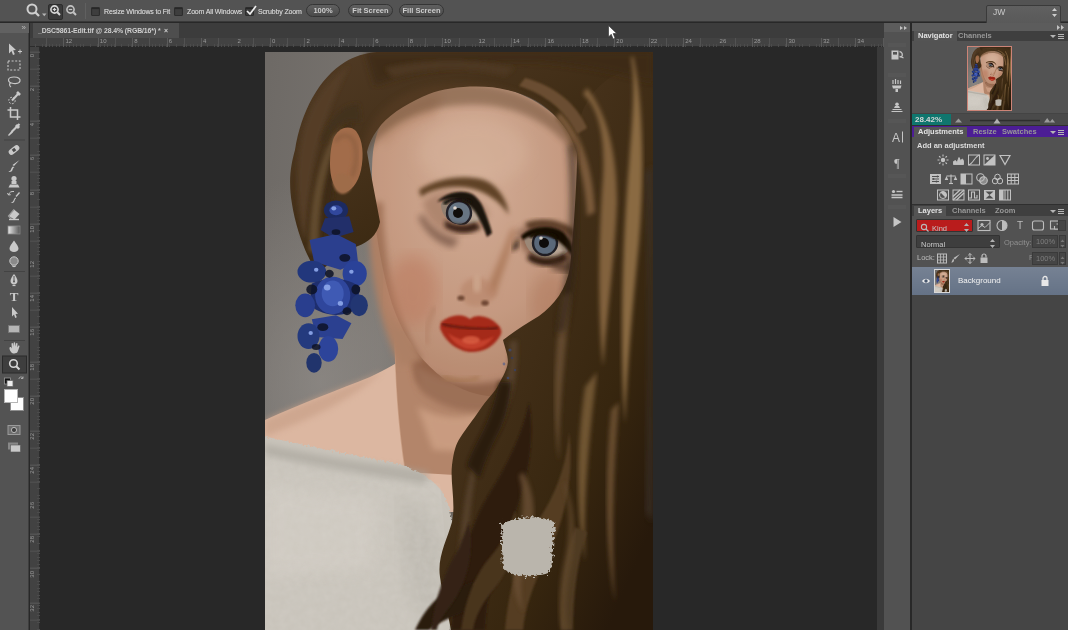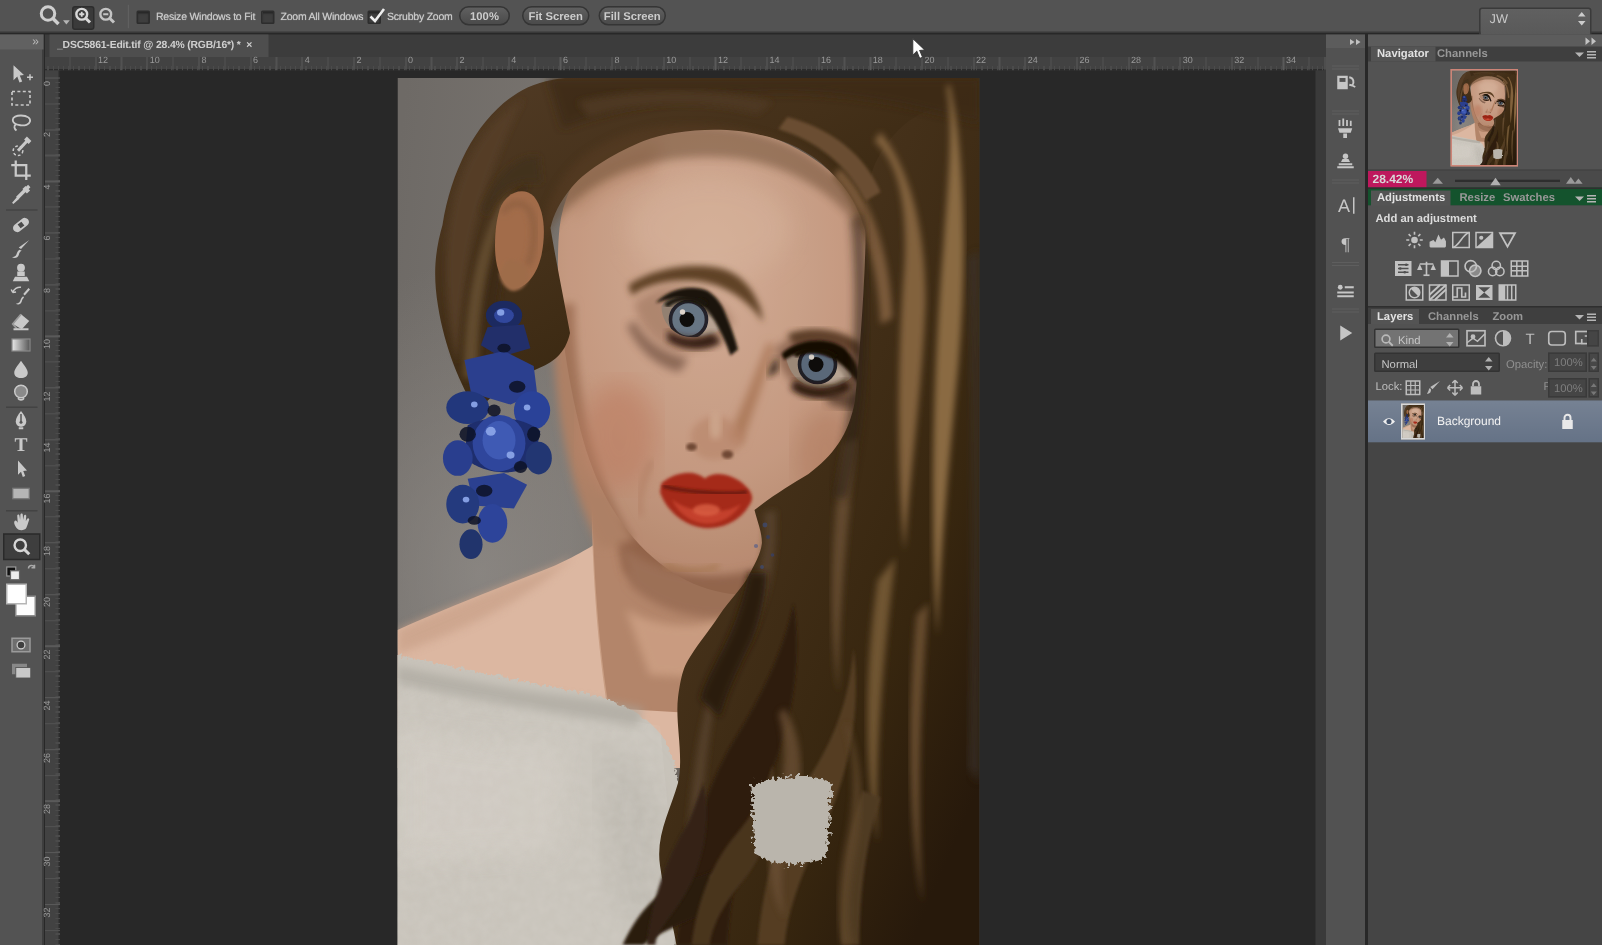--- a/index.html
+++ b/index.html
@@ -586,30 +586,30 @@
       <svg width="14" height="8" style="position:absolute;right:4px;top:2px">
           <path d="M0 2 l3 3 3 -3 z" fill="#b5b5b5"></path>
           <path d="M8 1.5 h6 M8 3.5 h6 M8 5.5 h6" stroke="#b5b5b5" stroke-width="1"></path>
         </svg>
     </div>
     <div style="position:absolute;left:0;top:18px;width:156px;height:72px;background:#535353"></div>
     <div id="navthumb" style="position:absolute;left:55px;top:23px;width:45px;height:65px;border:1.5px solid #cd8477;background:#8a8178;overflow:hidden"><svg width="45" height="65" viewBox="0 0 388 578" preserveAspectRatio="none">
           <use href="#artg"></use>
         </svg></div>
     <div style="position:absolute;left:0;top:90px;width:156px;height:12px;background:#4a4a4a;border-top:1px solid #444">
-      <div style="position:absolute;left:0;top:0;width:39px;height:12px;background:#be185d;color:#d8d8d8;font-size:8px;font-weight:bold;line-height:12px;padding-left:3px">28.42%</div>
+      <div style="position:absolute;left:0;top:0;width:39px;height:12px;background:#0f766e;color:#d8d8d8;font-size:8px;font-weight:bold;line-height:12px;padding-left:3px">28.42%</div>
       <svg width="117" height="12" style="position:absolute;left:39px;top:0">
         <path d="M4 8.5 l3.5 -4 3.5 4 z" fill="#9a9a9a"></path>
         <rect x="19" y="5.8" width="70" height="1.5" fill="#2e2e2e"></rect>
         <path d="M46 4.5 l3.5 5 -7 0 z" fill="#b0b0b0"></path>
         <path d="M93 8.5 l3.2 -4.5 3.2 4.5 z M98.5 8.5 l2.8 -3.5 2.8 3.5 z" fill="#9a9a9a"></path>
       </svg>
     </div>
 
-    <div style="position:absolute;left:0;top:102px;width:156px;height:12px;background:#14532d;border-top:1px solid #2f2f2f">
+    <div style="position:absolute;left:0;top:102px;width:156px;height:12px;background:#4c1d95;border-top:1px solid #2f2f2f">
       <div class="ptab act" style="left:2px;top:1px;height:11px">Adjustments</div>
       <div class="ptab" style="left:57px;top:1px;height:11px">Resize</div>
       <div class="ptab" style="left:86px;top:1px;height:11px">Swatches</div>
       <svg width="14" height="8" style="position:absolute;right:4px;top:3px">
           <path d="M0 2 l3 3 3 -3 z" fill="#b5b5b5"></path>
           <path d="M8 1.5 h6 M8 3.5 h6 M8 5.5 h6" stroke="#b5b5b5" stroke-width="1"></path>
         </svg>
     </div>
     <div id="adjbody" style="position:absolute;left:0;top:114px;width:156px;height:67px;background:#525252">
       <div style="position:absolute;left:5px;top:4px;font-size:7.5px;font-weight:bold;color:#dcdcdc">Add an adjustment</div>
@@ -696,21 +696,21 @@
       <div class="ptab act" style="left:2px;top:1px;height:11px">Layers</div>
       <div class="ptab" style="left:36px;top:1px;height:11px">Channels</div>
       <div class="ptab" style="left:79px;top:1px;height:11px">Zoom</div>
       <svg width="14" height="8" style="position:absolute;right:4px;top:3px">
           <path d="M0 2 l3 3 3 -3 z" fill="#b5b5b5"></path>
           <path d="M8 1.5 h6 M8 3.5 h6 M8 5.5 h6" stroke="#b5b5b5" stroke-width="1"></path>
         </svg>
     </div>
     <div id="layersbody" style="position:absolute;left:0;top:193px;width:156px;height:414px;background:#525252">
 
-      <div style="position:absolute;left:4px;top:3px;width:57px;height:13px;background:#737373;border:1px solid #333;border-radius:1px">
+      <div style="position:absolute;left:4px;top:3px;width:57px;height:13px;background:#b91c1c;border:1px solid #333;border-radius:1px">
         <svg width="57" height="13">
             <circle cx="7" cy="6" r="2.6" fill="none" stroke="#b9b9b9" stroke-width="1.1"></circle>
             <line x1="9" y1="8" x2="11.5" y2="10.5" stroke="#b9b9b9" stroke-width="1.2"></line>
             <text x="15" y="9.5" font-size="7.5" fill="#c6c6c6" font-family="Liberation Sans">Kind</text>
             <path d="M47 5 l2.5 -3 2.5 3 z M47 8 l2.5 3 2.5 -3 z" fill="#b0b0b0"></path>
           </svg>
       </div>
       <svg width="88" height="13" style="position:absolute;left:64px;top:3px" fill="none" stroke="#bdbdbd">
         <g transform="translate(8,6.5)">
             <rect x="-6" y="-5" width="12" height="10" stroke-width="1.1"></rect>

